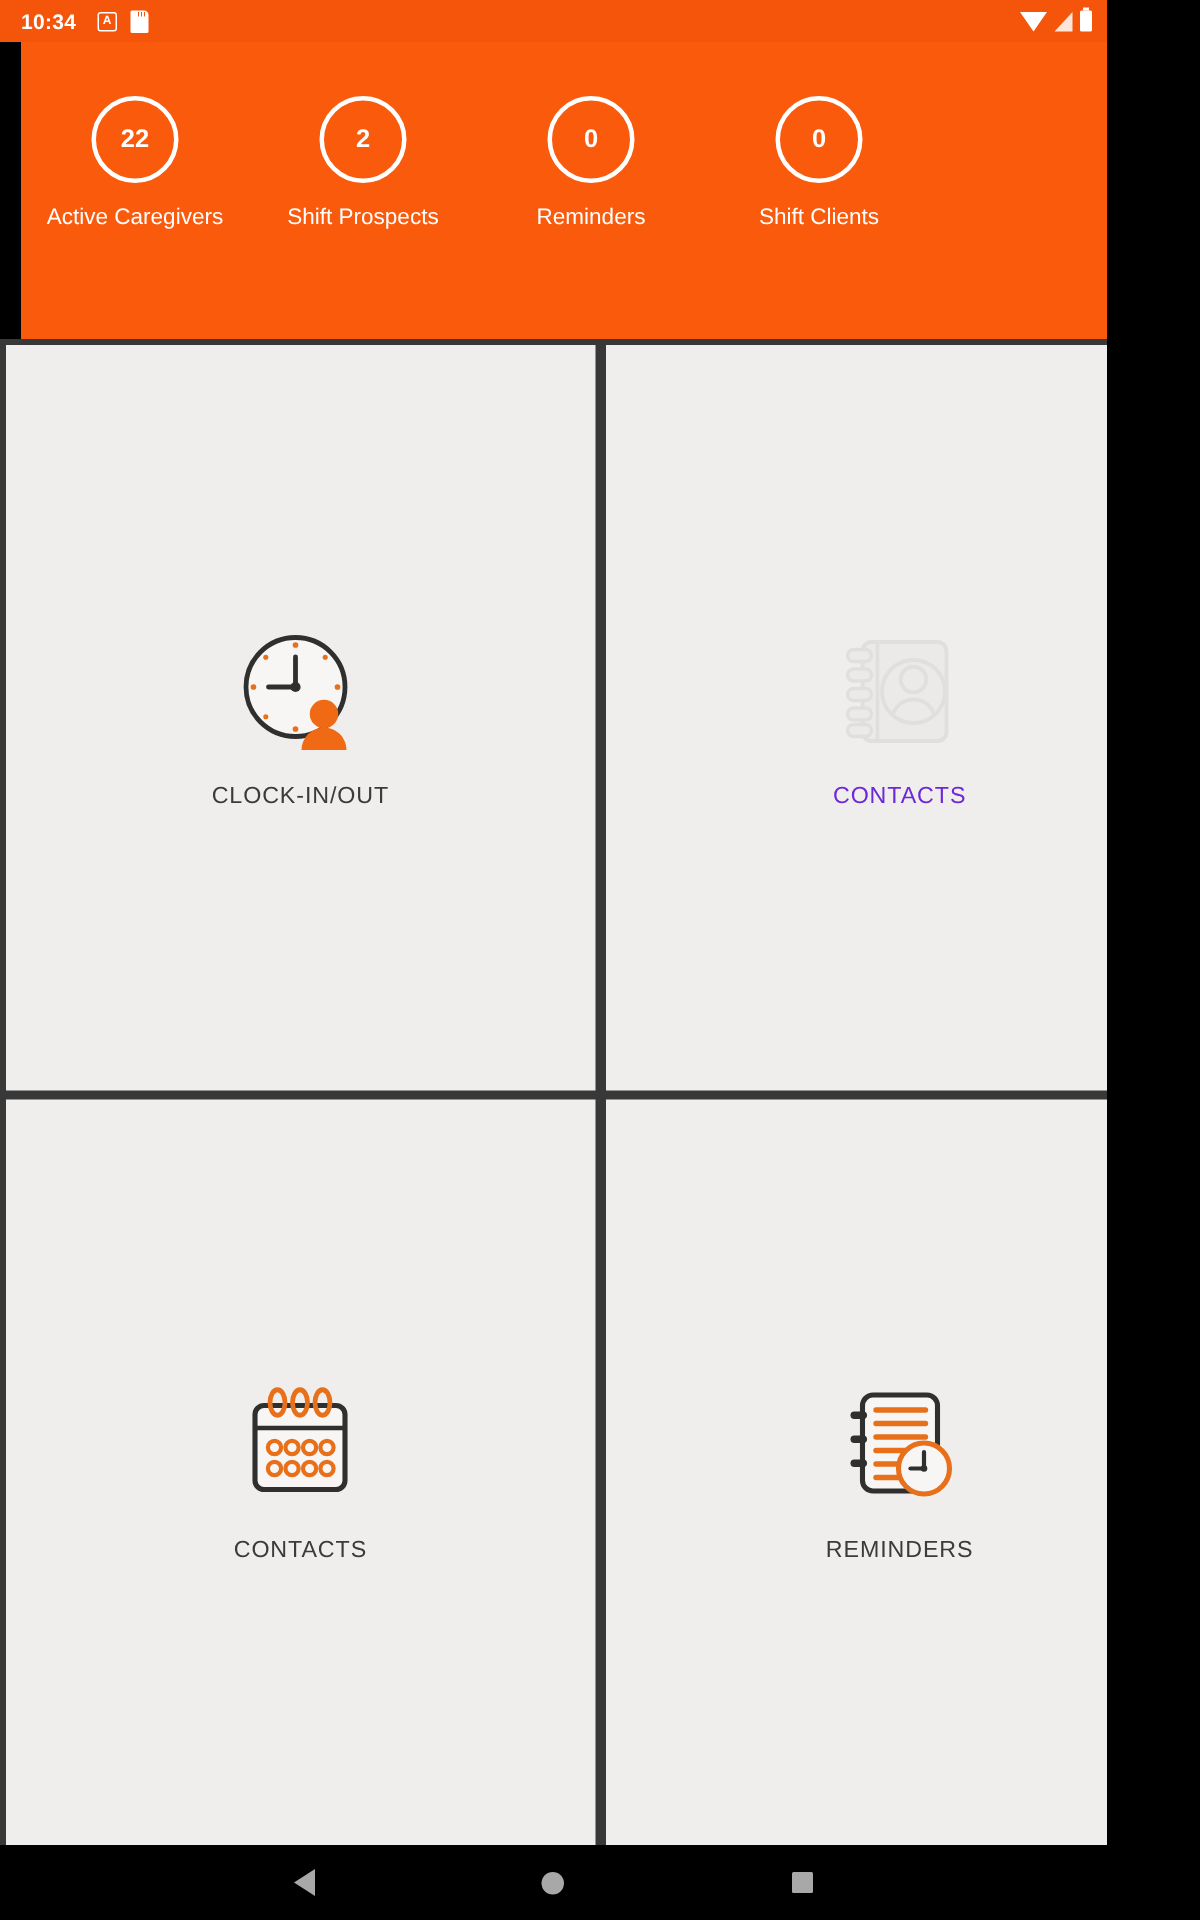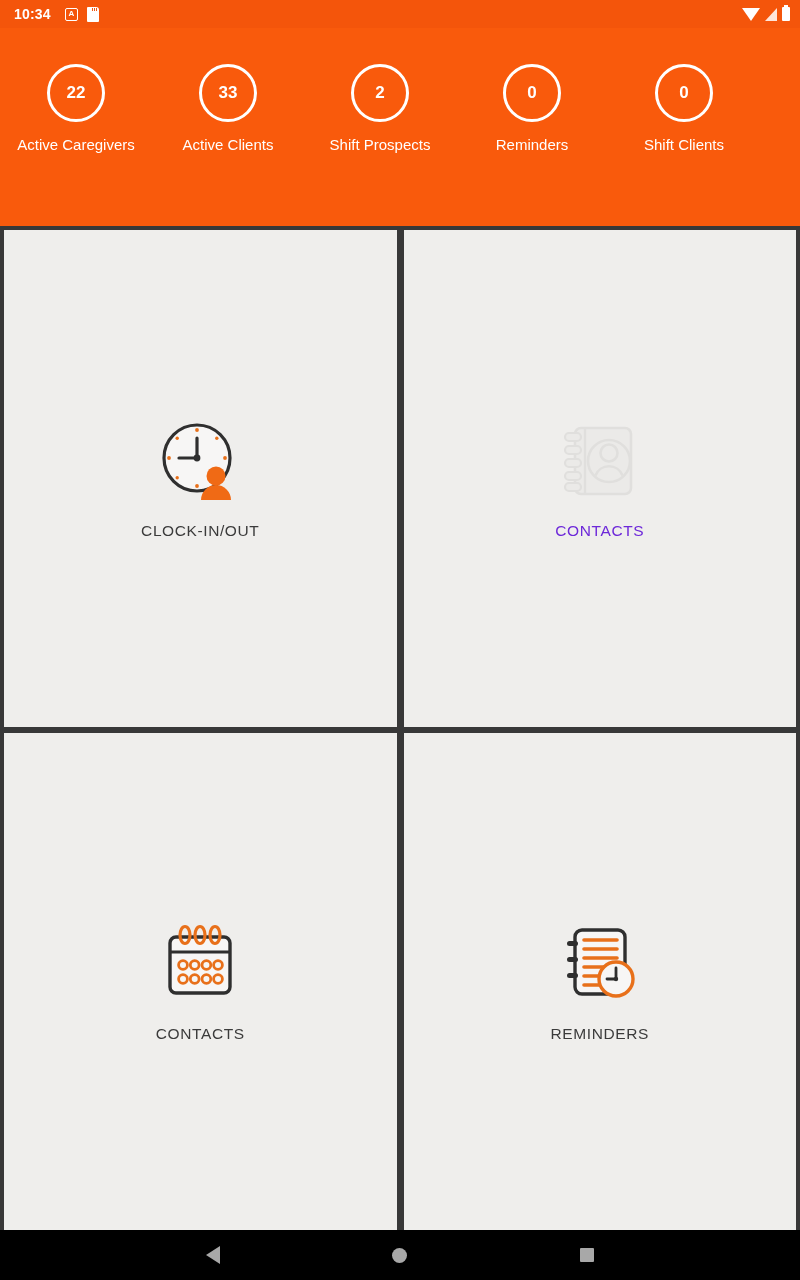--- a/index.html
+++ b/index.html
@@ -1,21 +1,21 @@
 <!DOCTYPE html>
 <html><head>
 <meta charset="utf-8">
 <style>
   * { margin:0; padding:0; box-sizing:border-box; }
   html, body {
     width:800px; height:1280px;
     font-family:"Liberation Sans", sans-serif;
     background:#000; overflow:hidden;
   }
-  #app { width:800px; height:1280px; position:relative; display:flex; flex-direction:column; }
+  #app { width:738px; height:1280px; position:relative; display:flex; flex-direction:column; }
 
   
   .statusbar {
     height:28px; background:#F4550B; color:#fff;
     display:flex; align-items:center; padding:0 10px 0 14px;
     font-size:14px; font-weight:bold; flex:0 0 28px;
   }
   .sb-time { letter-spacing:0.2px; }
   .sb-left-icons { display:flex; align-items:center; gap:9px; margin-left:14px; }
   .sb-spacer { flex:1; }
@@ -57,21 +57,21 @@
   .hamburger { width:26px; height:20px; display:flex; flex-direction:column;
     justify-content:space-between; cursor:pointer; padding:2px 0; }
   .hamburger span { display:block; height:2.5px; background:#fff; border-radius:1px; }
   .toolbar-title { font-size:21px; font-weight:bold; margin-left:34px; letter-spacing:.2px; }
   .toolbar-spacer { flex:1; }
   .toolbar-actions { display:flex; align-items:center; gap:26px; }
   .tb-icon { cursor:pointer; display:flex; align-items:center; justify-content:center; }
 
   
   .stats-strip {
-    background:#F95A0C; flex:0 0 198px; position:relative; overflow:hidden;
+    background:#F95A0C; flex:0 0 198px; position:relative; overflow:hidden;margin-left:14px;
   }
   .stats-row {
     display:flex; align-items:flex-start; padding-top:36px;
     position:absolute; left:0; top:0; white-space:nowrap;
   }
   .stat-item {
     width:152px; flex:0 0 152px; display:flex; flex-direction:column; align-items:center;
     cursor:pointer;
   }
   .stat-circle {
@@ -131,24 +131,20 @@
 
 
   <div class="stats-strip">
     <div class="stats-row">
 
       <div class="stat-item">
         <div class="stat-circle">22</div>
         <div class="stat-label">Active Caregivers</div>
       </div>
 
-      <div class="stat-item">
-        <div class="stat-circle">33</div>
-        <div class="stat-label">Active Clients</div>
-      </div>
 
       <div class="stat-item">
         <div class="stat-circle">2</div>
         <div class="stat-label">Shift Prospects</div>
       </div>
 
       <div class="stat-item">
         <div class="stat-circle">0</div>
         <div class="stat-label">Reminders</div>
       </div>

